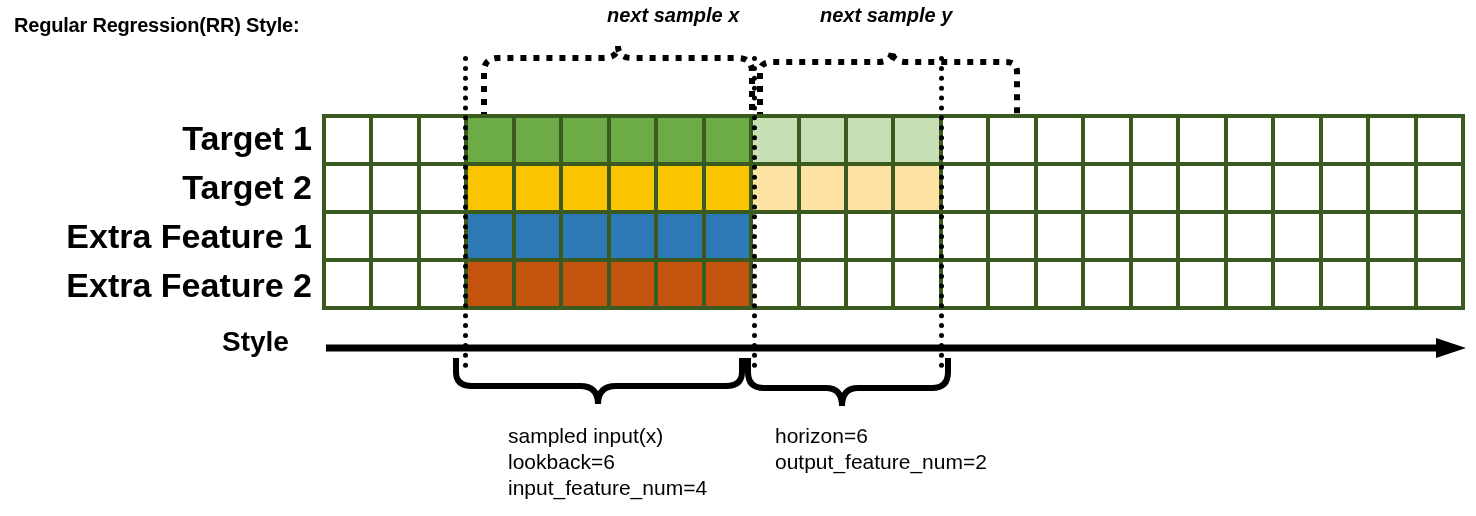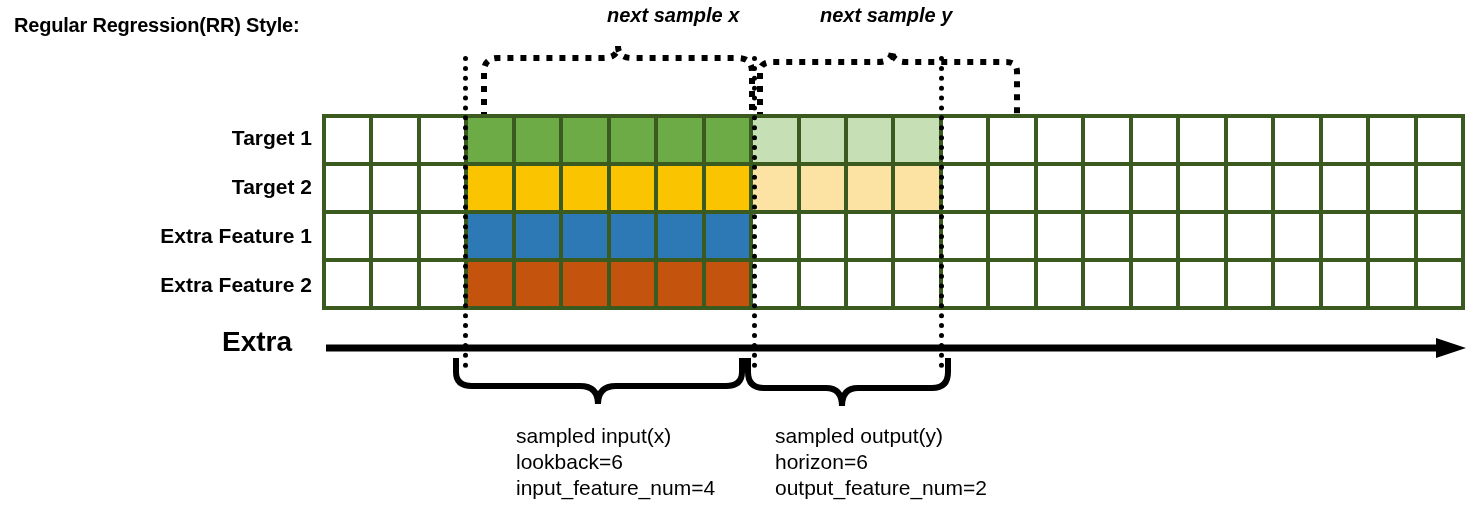--- a/index.html
+++ b/index.html
@@ -35,21 +35,21 @@
     font-weight: 600;
     white-space: nowrap;
   }
   #label-next-sample-x { left: 585px; top: 4px; margin-left: 22px; }
   #label-next-sample-y { left: 820px; top: 4px; }
 
   
   .row-label {
     position: absolute;
     right: 0;
-    font-size: 21px;
+    font-size: 34px;
     font-weight: bold;
     white-space: nowrap;
     text-align: right;
     line-height: 48px;
     height: 48px;
   }
   #row-labels {
     position: absolute;
     left: 0px;
     top: 114px;
@@ -115,21 +115,21 @@
   #brace-bottom { position: absolute; left: 452px; top: 356px; width: 500px; height: 62px; }
 
   
   .caption {
     position: absolute;
     font-size: 21px;
     line-height: 26px;
     white-space: nowrap;
     font-weight: 500;
   }
-  #caption-input  { left: 508px; top: 423px; margin-left: 8px; }
+  #caption-input  { left: 508px; top: 423px; }
   #caption-output { left: 775px; top: 423px; }
 </style>
 </head>
 <body>
 
 <div id="title">Regular Regression(RR) Style:</div>
 
 <div class="brace-label-top" id="label-next-sample-x">next sample x</div>
 <div class="brace-label-top" id="label-next-sample-y">next sample y</div>
 
@@ -245,37 +245,36 @@
     <div class="cell"></div>
     <div class="cell"></div>
     <div class="cell"></div>
     <div class="cell"></div>
   </div>
 
 <div class="vline" id="vline-left"></div>
 <div class="vline" id="vline-mid"></div>
 <div class="vline" id="vline-right"></div>
 
-<div id="time-label">Extra</div>
+<div id="time-label">Style</div>
 <svg id="time-axis" viewBox="0 0 1140 22" xmlns="http://www.w3.org/2000/svg">
   <line x1="0" y1="11" x2="1118" y2="11" stroke="#000000" stroke-width="7"></line>
   <polygon points="1110,1 1140,11 1110,21" fill="#000000"></polygon>
 </svg>
 
 <svg id="brace-bottom" viewBox="0 0 500 62" xmlns="http://www.w3.org/2000/svg">
   <g fill="none" stroke="#000000" stroke-width="6" stroke-linecap="butt">
 
     <path d="M 4,2 L 4,16 Q 4,30 20,30 L 128,30 Q 146,30 146,48 Q 146,30 164,30 L 274,30 Q 290,30 290,16 L 290,2"></path>
 
     <path d="M 296,2 L 296,16 Q 296,32 312,32 L 374,32 Q 390,32 390,50 Q 390,32 406,32 L 480,32 Q 496,32 496,16 L 496,2"></path>
   </g>
 </svg>
 
 <div class="caption" id="caption-input">
   <div>sampled input(x)</div>
   <div>lookback=6</div>
   <div>input_feature_num=4</div>
 </div>
 <div class="caption" id="caption-output">
-  <div>sampled output(y)</div>
   <div>horizon=6</div>
   <div>output_feature_num=2</div>
 </div>
 
 </body></html>

